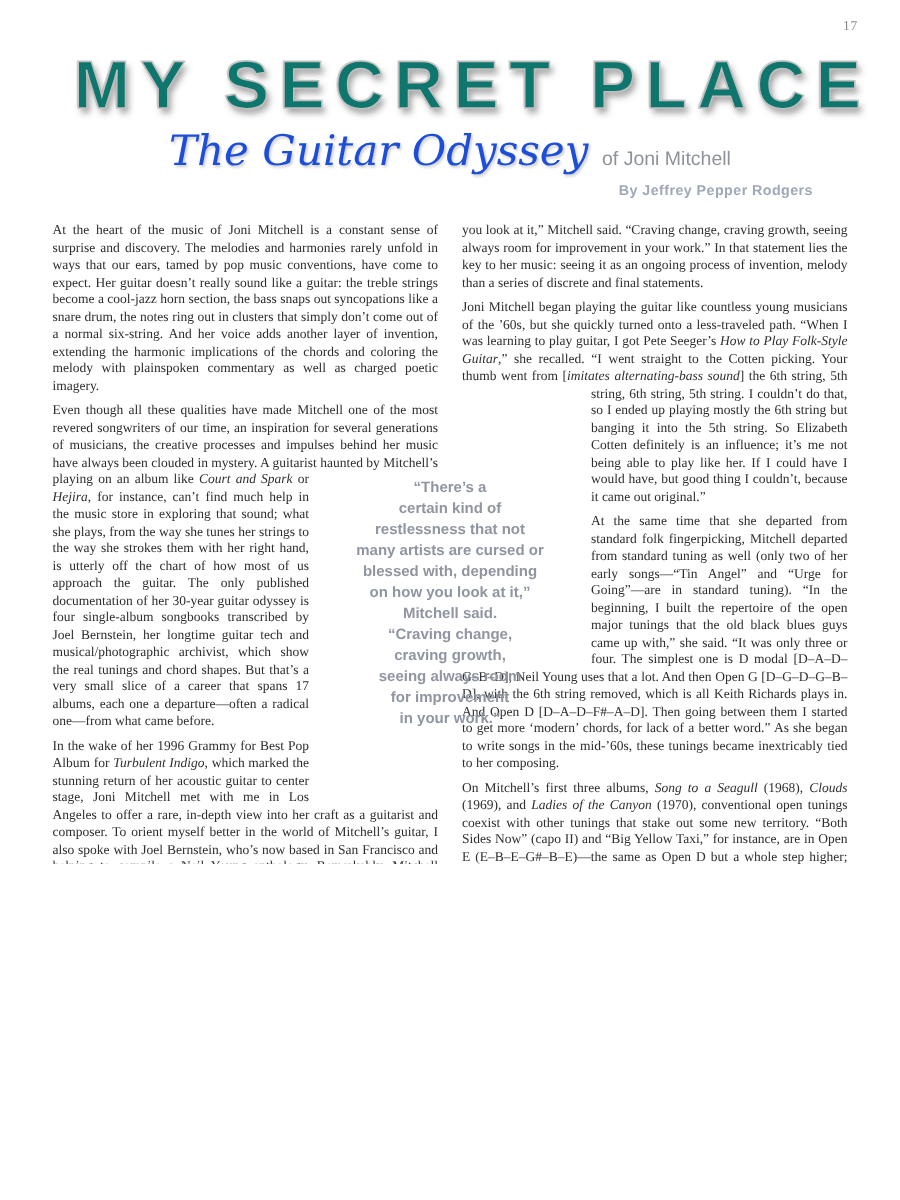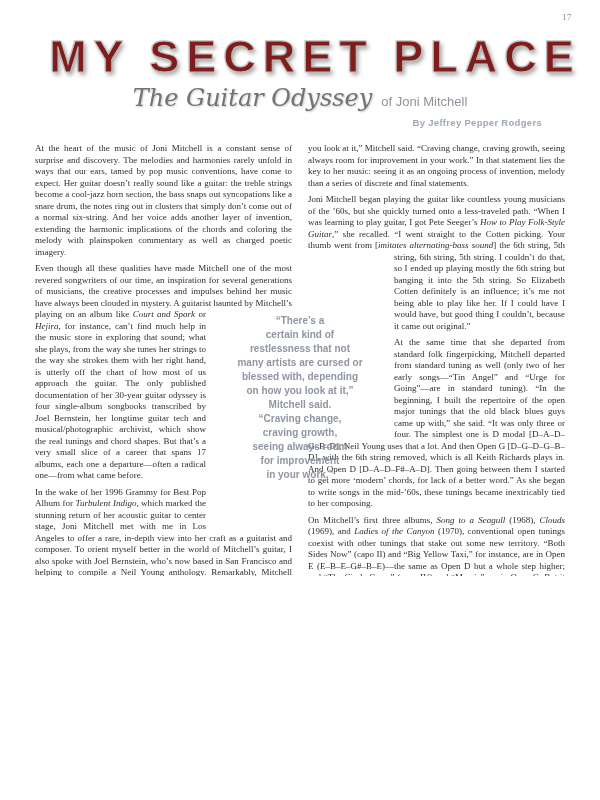--- a/index.html
+++ b/index.html
@@ -10,29 +10,29 @@
     font-family:"Liberation Serif", serif;
   }
   .pagenum {
     position:absolute; top:12px; right:28px;
     font-size:9px; color:#8a8a8a; letter-spacing:.5px;
   }
   .masthead { padding-top:34px; text-align:center; }
   .title {
     font-family:"Liberation Sans", sans-serif; font-weight:700;
     font-size:45px; letter-spacing:7px; line-height:1;
-    color:#7f1d1d; -webkit-text-stroke:1px #bfbfbf;
+    color:#0f766e; -webkit-text-stroke:1px #bfbfbf;
     text-shadow:2px 3px 4px rgba(70,70,70,.5), -1px -1px 0 #e0e0e0;
     white-space:nowrap;
     padding-left:30px;
   }
   .subtitle { margin-top:5px; }
   .script {
     font-family:"DejaVu Serif", serif; font-style:italic;
-    font-size:24px; color:#737373;
+    font-size:28px; color:#1d4ed8;
     text-shadow:1px 1px 2px rgba(0,0,0,.22);
   }
   .rest {
     font-family:"Liberation Sans", sans-serif;
     font-size:13px; color:#8e929a; margin-left:5px;
   }
   .byline {
     font-family:"Liberation Sans", sans-serif;
     font-size:9.5px; font-weight:700; color:#9fa8b8;
     text-align:right; padding-right:58px; margin-top:5px; letter-spacing:.3px;margin-left:20px;

